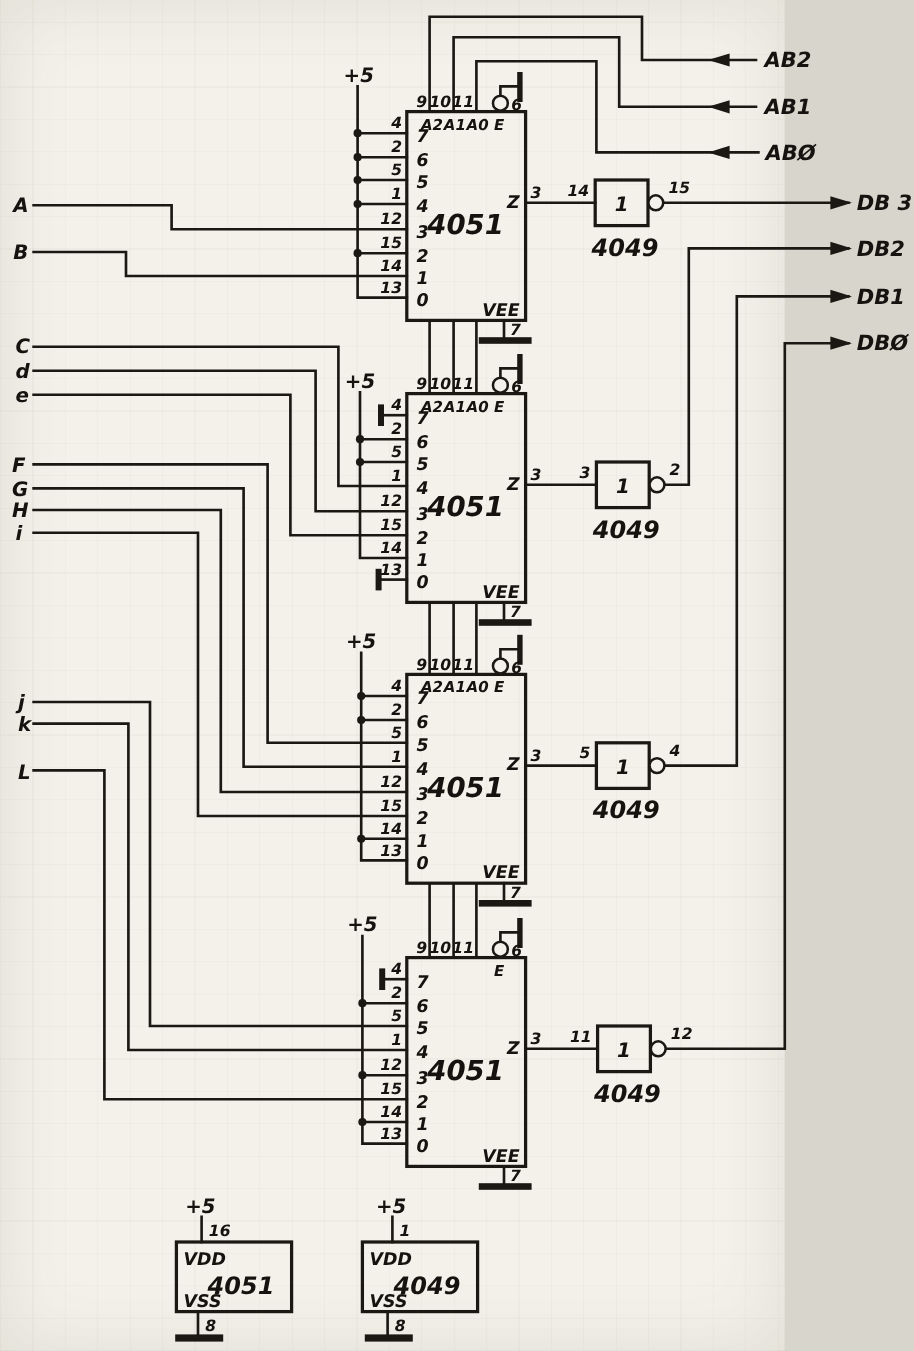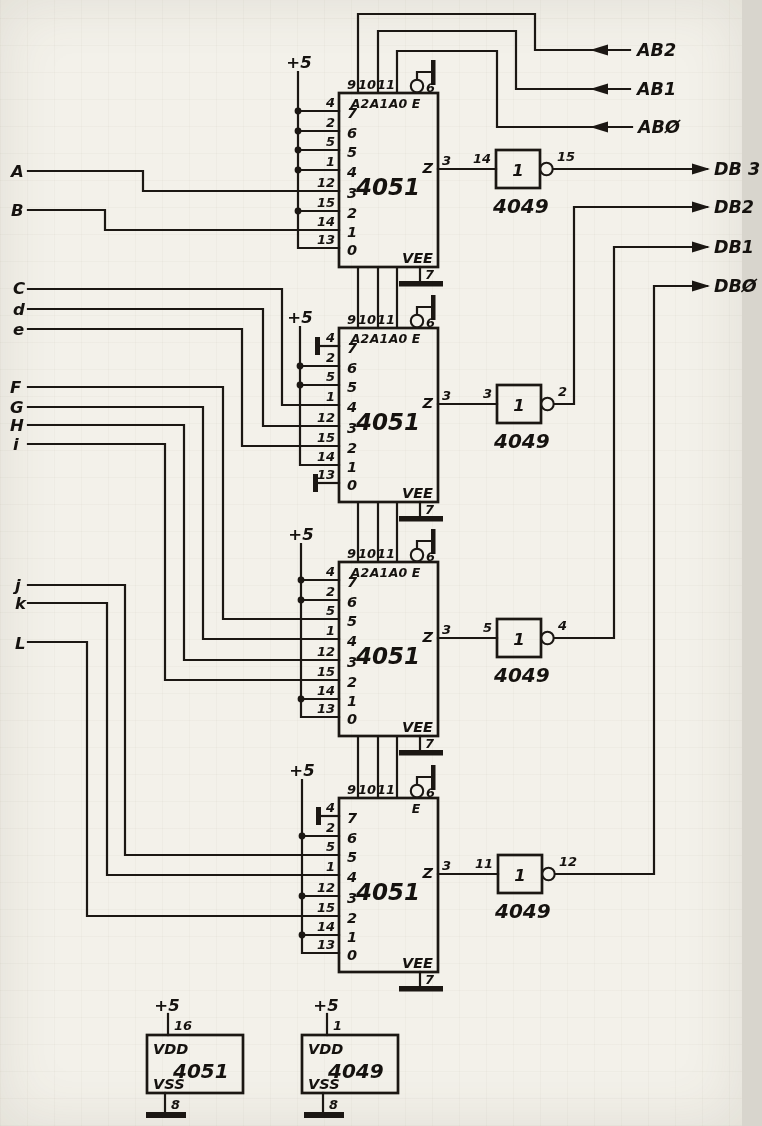--- a/index.html
+++ b/index.html
@@ -1,16 +1,16 @@
 <!DOCTYPE html>
 <html><head>
 <meta charset="utf-8">
 <style>
   html,body{margin:0;padding:0;background:#d8d5cd;}
-  #page{position:relative;width:742px;height:1126px;background-color:#f3f1ea;
+  #page{position:relative;width:654px;height:1126px;background-color:#f3f1ea;
     background-image:
       repeating-linear-gradient(0deg, rgba(130,120,95,.045) 0 1px, transparent 1px 27px),
       repeating-linear-gradient(90deg, rgba(130,120,95,.045) 0 1px, transparent 1px 27px);
     box-shadow:inset 0 0 60px rgba(90,80,60,.12);
     font-family:"DejaVu Sans", sans-serif;}
   svg{position:absolute;left:0;top:0;}
   .w{stroke:#1b1713;stroke-width:2.2;fill:none;stroke-linecap:square;stroke-linejoin:miter;}
   .box{stroke:#1b1713;stroke-width:2.7;fill:none;}
   .bub{stroke:#1b1713;stroke-width:2.1;fill:#f3f1ea;}
   .gnd{fill:#1b1713;}

